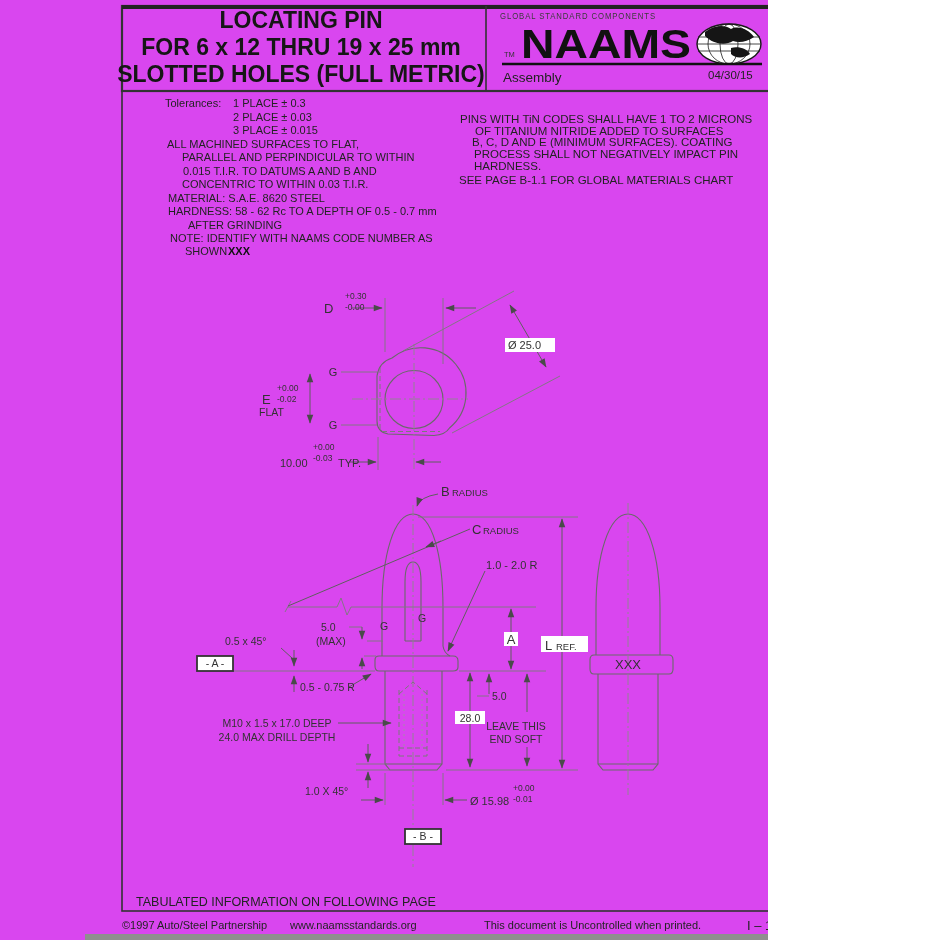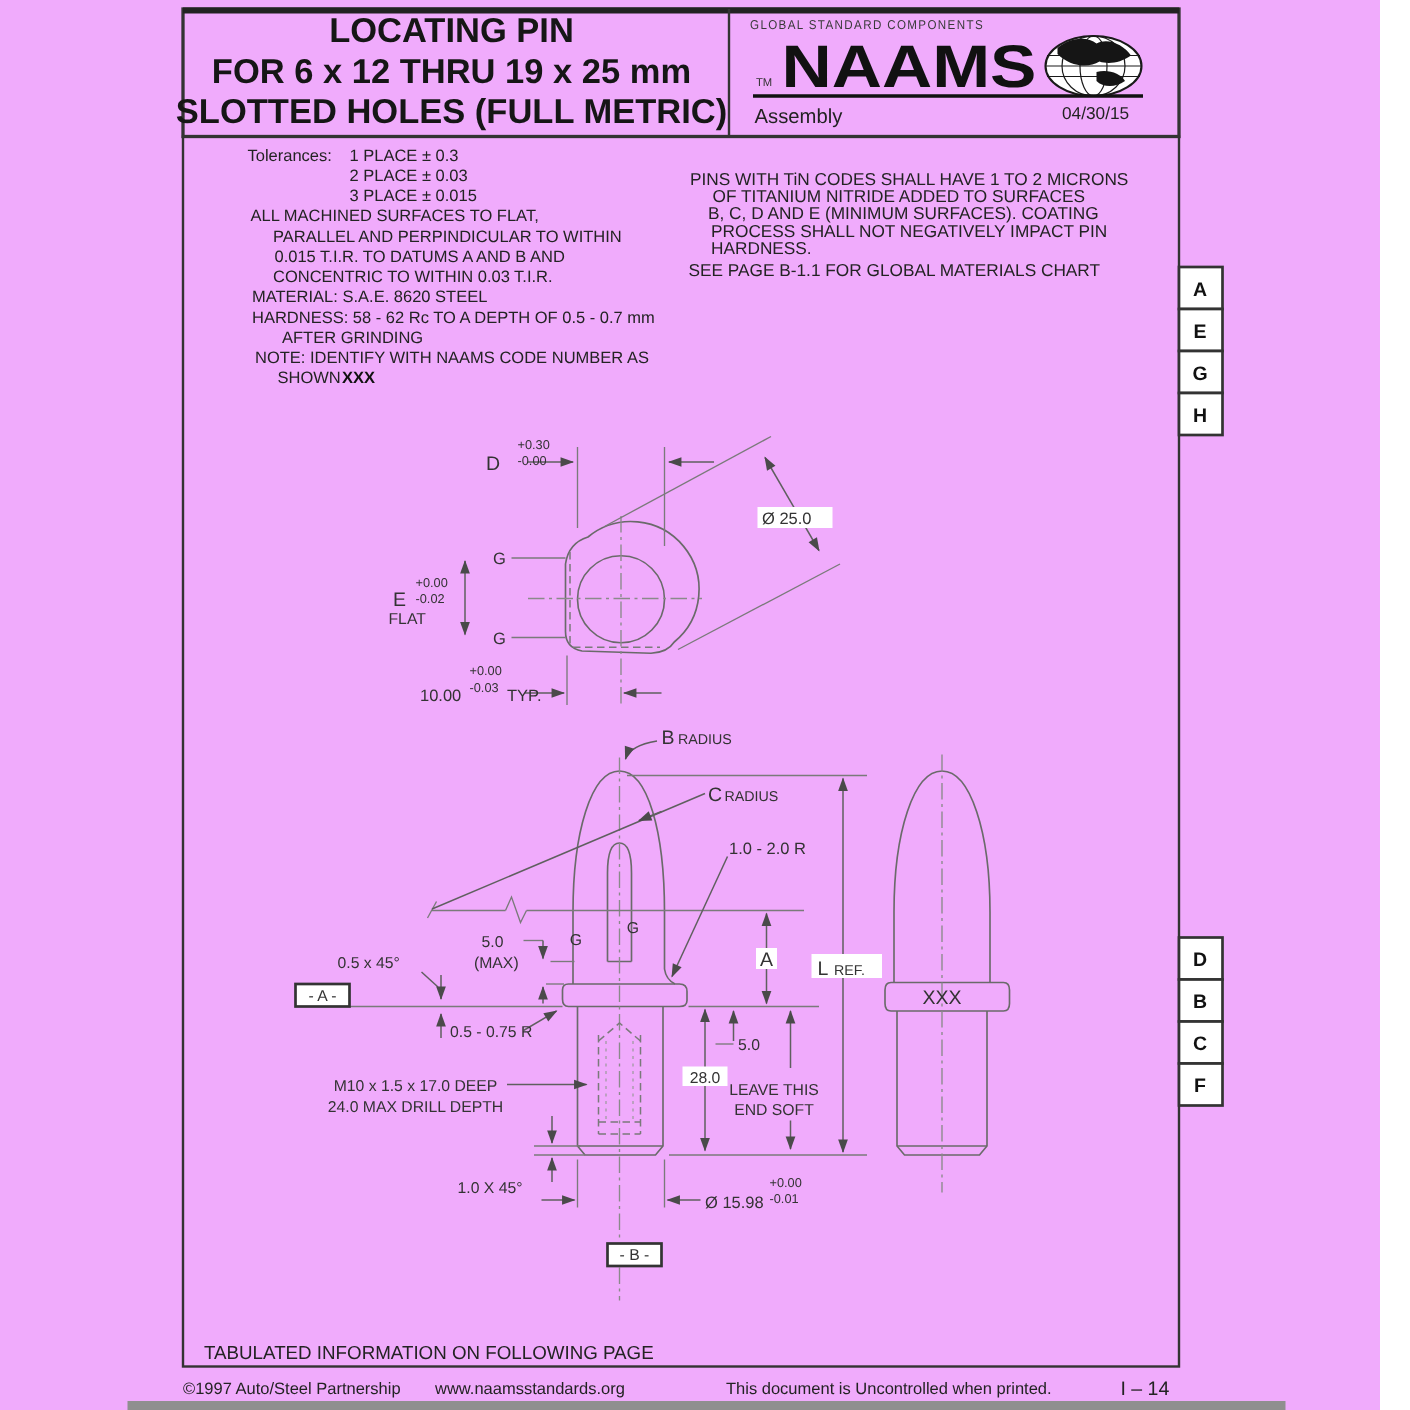--- a/index.html
+++ b/index.html
@@ -1,16 +1,16 @@
 <!DOCTYPE html>
 <html><head>
 <meta charset="utf-8">
 <style>
   html,body{margin:0;padding:0;background:#ffffff;}
-  .page{position:relative;width:920px;height:940px;background:#f0abfc;overflow:hidden;
+  .page{position:relative;width:768px;height:940px;background:#d946ef;overflow:hidden;
         font-family:"Liberation Sans", sans-serif;}
   svg{position:absolute;left:0;top:0;}
   svg text{fill:#222;font-family:"Liberation Sans", sans-serif;}
   .b2{fill:none;stroke:#333;stroke-width:2.2;}
   .b1{fill:none;stroke:#333;stroke-width:1.6;}
   .tab{fill:#fff;stroke:#333;stroke-width:1.8;}
   .ln{fill:none;stroke:#6a6a6a;stroke-width:1.1;}
   .lnt{fill:none;stroke:#7a7a7a;stroke-width:0.9;}
   .lnd{fill:none;stroke:#7a7a7a;stroke-width:1;stroke-dasharray:5 3;}
   .dot{fill:none;stroke:#9a9a9a;stroke-width:0.8;stroke-dasharray:2 3;}

